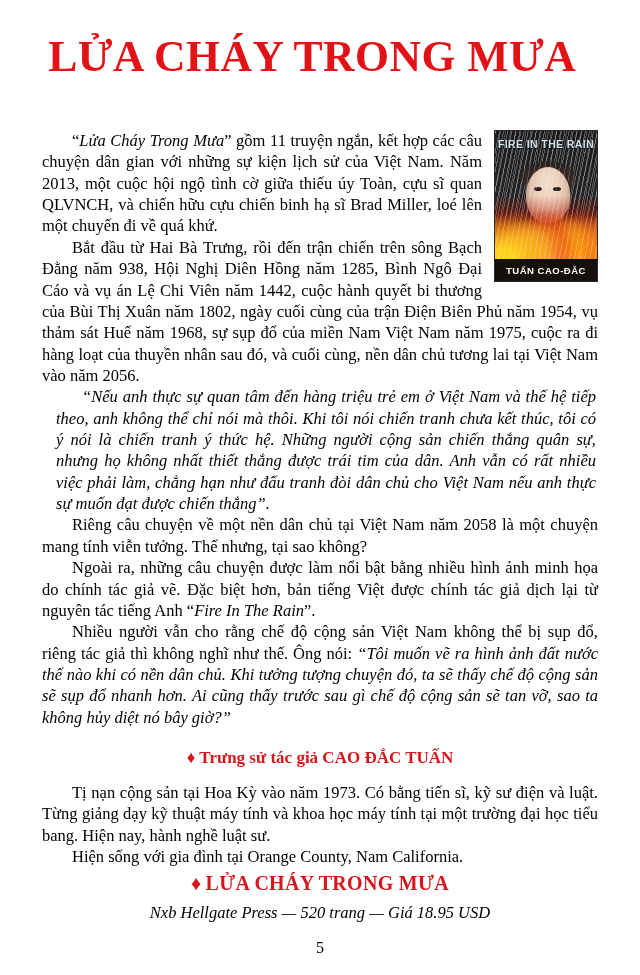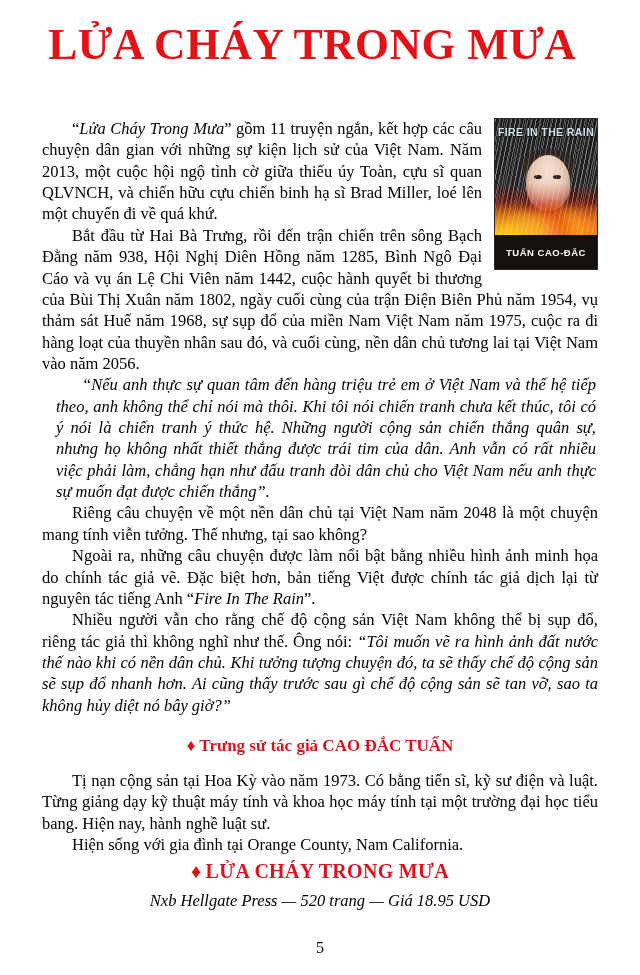--- a/index.html
+++ b/index.html
@@ -14,21 +14,21 @@
     color: #000000;
     position: relative;
     overflow: hidden;
   }
 
   .page {
     position: relative;
     width: 640px;
     height: 975px;
     box-sizing: border-box;
-    padding: 0 42px;
+    padding: 12px 42px;
   }
 
   
   .masthead {
     position: relative;
     padding-top: 22px;
     height: 118px;
     box-sizing: border-box;
   }
   .title-block {
@@ -150,21 +150,21 @@
   .cover-rain {
     position: absolute;
     left: 0; right: 0; top: 0; bottom: 22px;
     background: repeating-linear-gradient(100deg,
       rgba(255,255,255,0.22) 0px, rgba(255,255,255,0.22) 1px,
       rgba(255,255,255,0) 1px, rgba(255,255,255,0) 5px);
   }
   .cover-author {
     position: absolute;
     left: 0; right: 0; bottom: 0;
-    height: 34px;
+    height: 22px;
     background: #15100d;
     color: #ffffff;
     font-family: "Liberation Sans", "DejaVu Sans", sans-serif;
     font-weight: bold;
     font-size: 9.5px;
     letter-spacing: 0.5px;
     display: flex;
     align-items: center;
     justify-content: center;
     white-space: nowrap;
@@ -253,21 +253,21 @@
 
   <div class="body-text">
 
     <p><span>“</span><span class="ital">Lửa Cháy Trong Mưa</span><span>”</span><span> gồm 11 truyện ngắn, kết hợp các câu chuyện dân gian với những sự kiện lịch sử của Việt Nam. Năm 2013, một cuộc hội ngộ tình cờ giữa thiếu úy Toàn, cựu sĩ quan QLVNCH, và chiến hữu cựu chiến binh hạ sĩ Brad Miller, loé lên một chuyến đi về quá khứ.</span></p>
 
     <p>Bắt đầu từ  Hai Bà Trưng, rồi đến trận chiến trên sông Bạch Đằng năm 938, Hội Nghị Diên Hồng năm 1285, Bình Ngô Đại Cáo và vụ án Lệ Chi Viên năm 1442, cuộc hành quyết bi thương của Bùi Thị Xuân năm 1802, ngày cuối cùng của trận Điện Biên Phủ năm 1954, vụ thảm sát Huế năm 1968, sự sụp đổ của miền Nam Việt Nam năm 1975, cuộc ra đi hàng loạt của thuyền nhân sau đó, và cuối cùng, nền dân chủ tương lai tại Việt Nam vào năm 2056.</p>
 
 
     <p class="quote">“Nếu anh thực sự quan tâm đến hàng triệu trẻ em ở Việt Nam và thế hệ tiếp theo, anh không thể chỉ nói mà thôi. Khi tôi nói chiến tranh chưa kết thúc, tôi có ý nói là chiến tranh ý thức hệ. Những người cộng sản chiến thắng quân sự, nhưng họ không nhất thiết thắng được trái tim của dân. Anh vẫn có rất nhiều việc phải làm, chẳng hạn như đấu tranh đòi dân chủ cho Việt Nam nếu anh thực sự muốn đạt được chiến thắng”.</p>
 
-    <p>Riêng câu chuyện về một nền dân chủ tại Việt Nam năm 2048 là một chuyện mang tính viễn tưởng. Thế nhưng, tại sao không?</p>
+    <p>Riêng câu chuyện về một nền dân chủ tại Việt Nam năm 2058 là một chuyện mang tính viễn tưởng. Thế nhưng, tại sao không?</p>
 
     <p><span>Ngoài ra, những câu chuyện được làm nổi bật bằng nhiều hình ảnh minh họa do chính tác giả vẽ. Đặc biệt hơn, bản tiếng Việt được chính tác giả dịch lại từ nguyên tác tiếng Anh </span><span>“</span><span class="ital">Fire In The Rain</span><span>”</span><span>.</span></p>
 
     <p><span>Nhiều người vẫn cho rằng chế độ cộng sản Việt Nam không thể bị sụp đổ, riêng tác giả thì không nghĩ như thế. Ông nói: </span><span class="ital">“Tôi muốn vẽ ra hình ảnh đất nước thế nào khi có nền dân chủ. Khi tưởng tượng chuyện đó, ta sẽ thấy chế độ cộng sản sẽ sụp đổ nhanh hơn. Ai cũng thấy trước sau gì chế độ cộng sản sẽ tan vỡ, sao ta không hủy diệt nó bây giờ?”</span></p>
   </div>
 
   <div class="section-head head-bio">
     <span class="diamond">♦</span><span>Trưng sử tác giả CAO ĐẮC TUẤN</span>
   </div>
 

